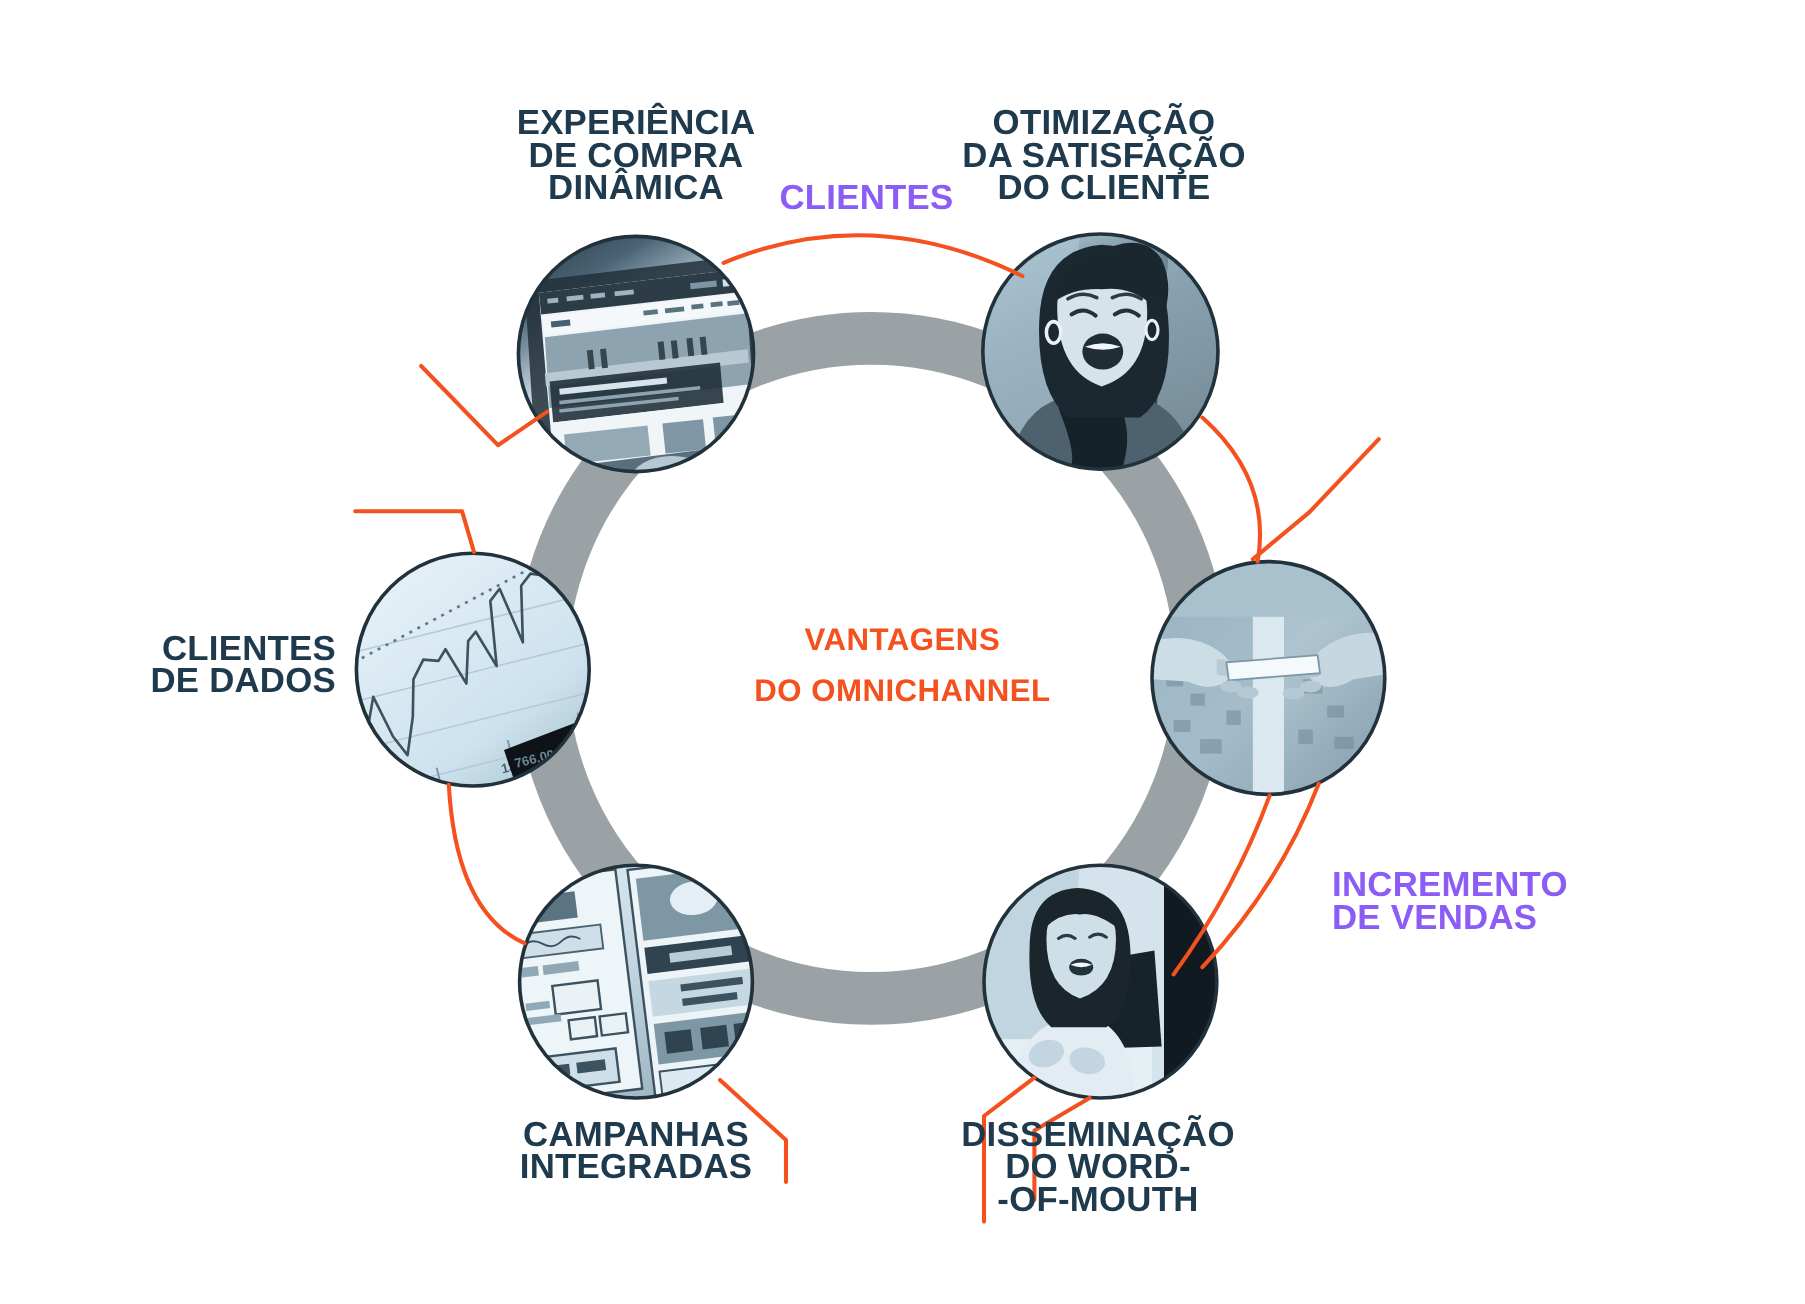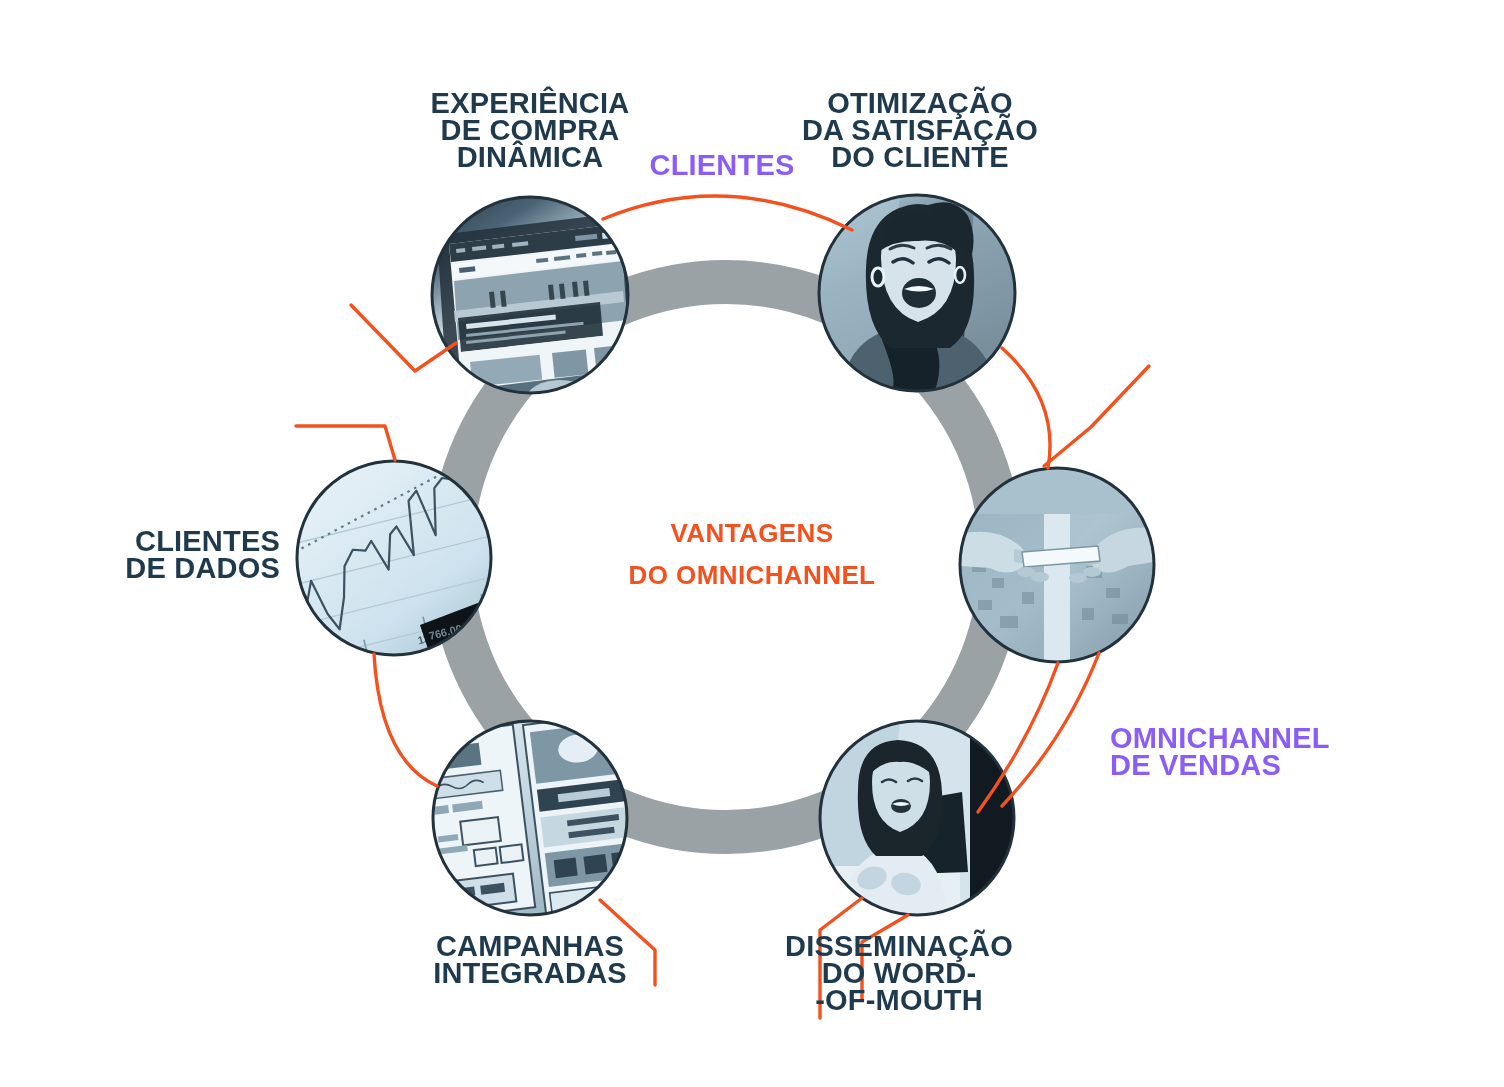--- a/index.html
+++ b/index.html
@@ -377,24 +377,24 @@
 DE COMPRA
 DINÂMICA</div>
 
   <div class="label navy c" style="left:790px;top:90px;width:260px;">OTIMIZAÇÃO
 DA SATISFAÇÃO
 DO CLIENTE</div>
 
   <div class="label orange c" style="left:648px;top:152px;width:148px;">CLIENTES</div>
 
 
-  <div class="label orange l" style="left:1110px;top:725px;width:240px;">OMNICHANNEL
+  <div class="label orange l" style="left:1110px;top:725px;width:240px;">INCREMENTO
 DE VENDAS</div>
 
-  <div class="label navy c" style="left:774px;top:933px;width:250px;">DISSEMINAÇÃO
+  <div class="label navy c" style="left:790px;top:933px;width:250px;">DISSEMINAÇÃO
 DO WORD-
 -OF-MOUTH</div>
 
   <div class="label navy c" style="left:410px;top:933px;width:240px;">CAMPANHAS
 INTEGRADAS</div>
 
 
   <div class="label navy r" style="left:120px;top:528px;width:160px;">CLIENTES
 DE DADOS</div>
 

